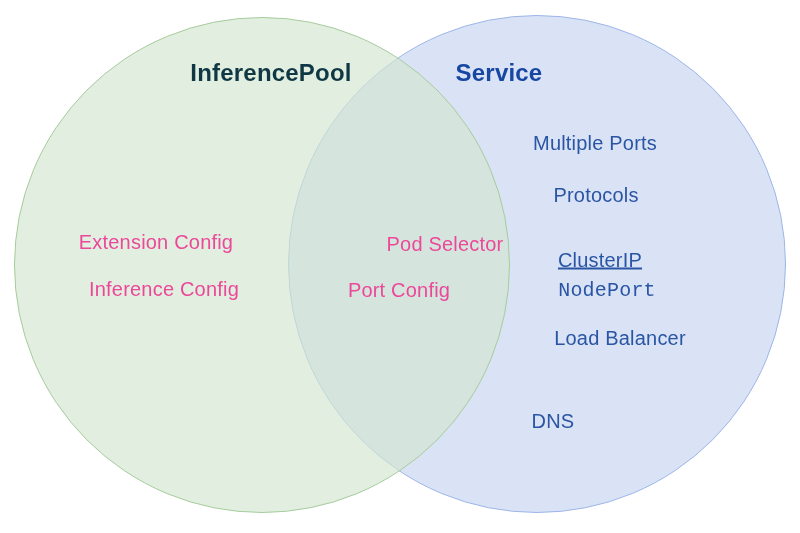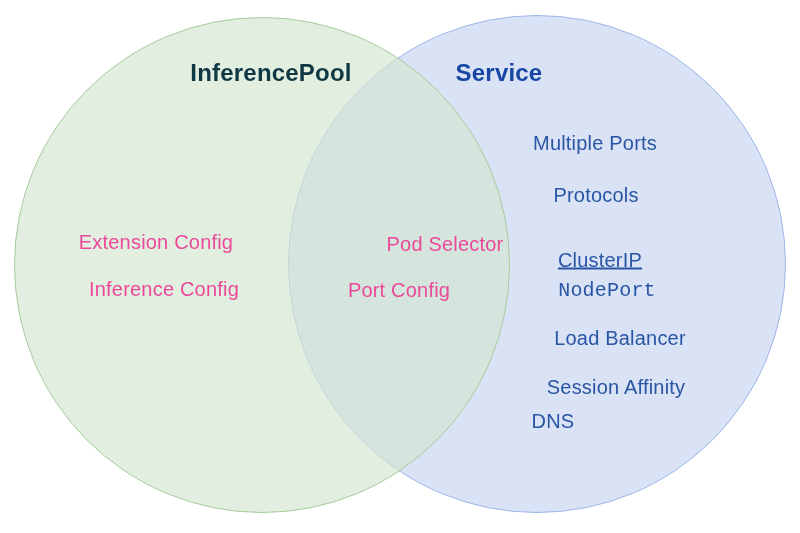--- a/index.html
+++ b/index.html
@@ -71,16 +71,15 @@
   <div class="label teal-item" style="left:164px; top:289px;">Inference Config</div>
 
   <div class="label teal-item" style="left:399px; top:244px;margin-left:46px;">Pod Selector</div>
   <div class="label teal-item" style="left:399px; top:290px;text-align:right;">Port Config</div>
 
   <div class="label blue-item" style="left:595px; top:143px;">Multiple Ports</div>
   <div class="label blue-item" style="left:596px; top:195px;text-align:right;">Protocols</div>
   <div class="label blue-item" style="left:600px; top:260px;text-decoration:underline;">ClusterIP</div>
   <div class="label blue-item" style="left:607px; top:290px;font-family:Liberation Mono, monospace;">NodePort</div>
   <div class="label blue-item" style="left:620px; top:338px;">Load Balancer</div>
-  <div class="label blue-item" style="left:616px; top:387px;">Session Affinity</div>
   <div class="label blue-item" style="left:553px; top:421px;">DNS</div>
 
 </div>
 
 </body></html>

